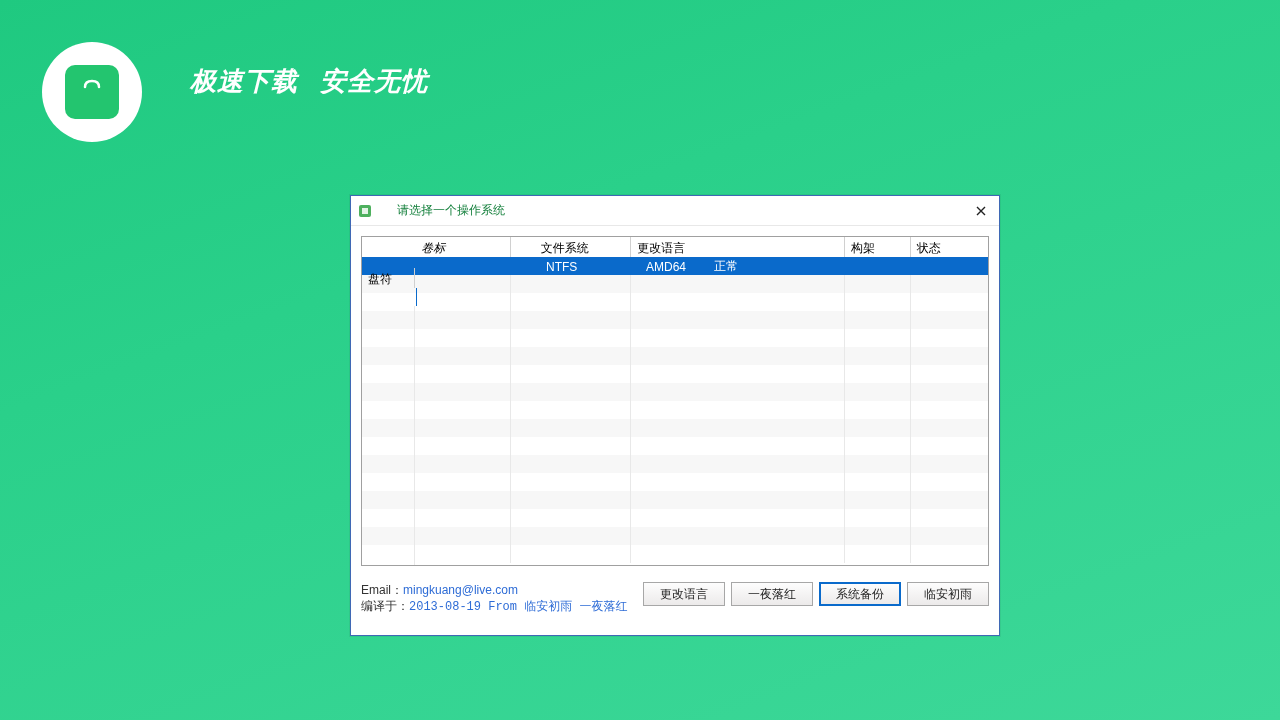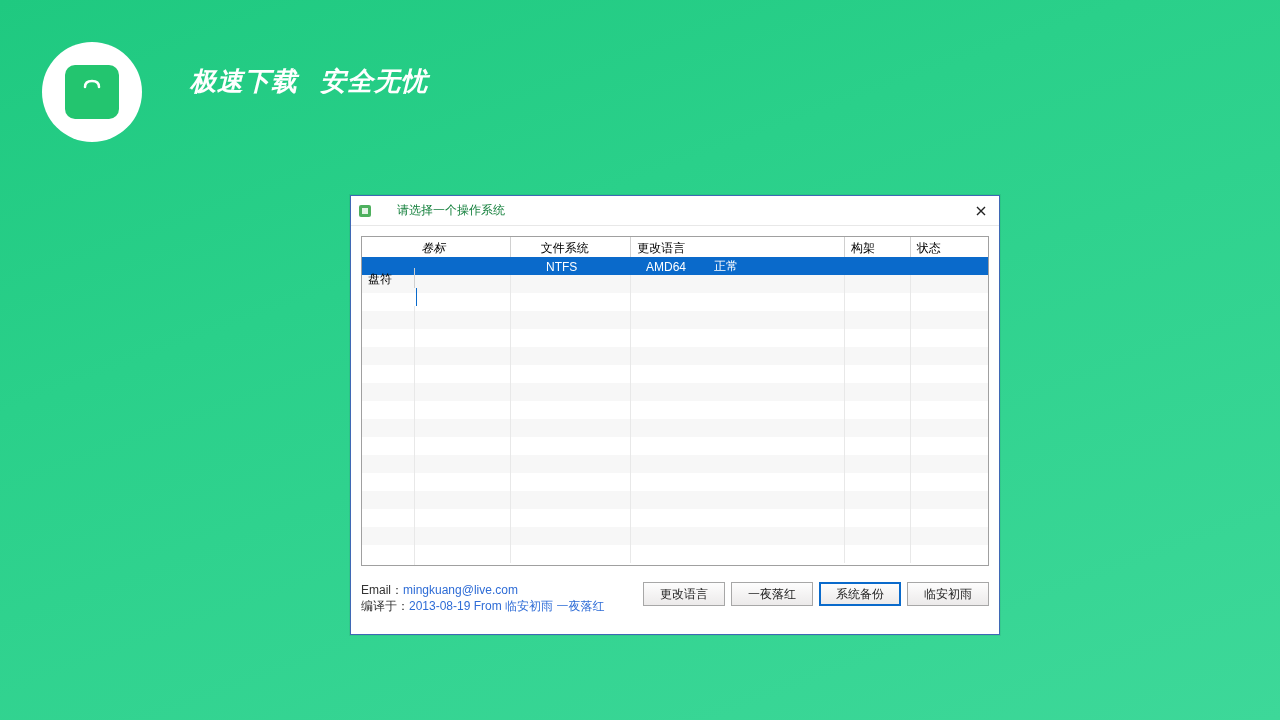--- a/index.html
+++ b/index.html
@@ -141,21 +141,21 @@
   display: flex;
   align-items: flex-start;
   padding: 6px 10px 20px 10px;
 }
 .footer-info {
   font-size: 12px;
   color: #333;
   line-height: 16px;
 }
 .footer-info a { color: #2e6cd6; text-decoration: none; }
-.footer-info .compile-date { color: #2e6cd6; }
+.footer-info .compile-date { color: #2e6cd6; font-family: Liberation Mono, monospace; }
 .footer-btns {
   margin-left: auto;
   display: flex;
   gap: 6px;
 }
 .btn {
   min-width: 82px;
   height: 24px;
   padding: 0 12px;
   font-size: 12px;

